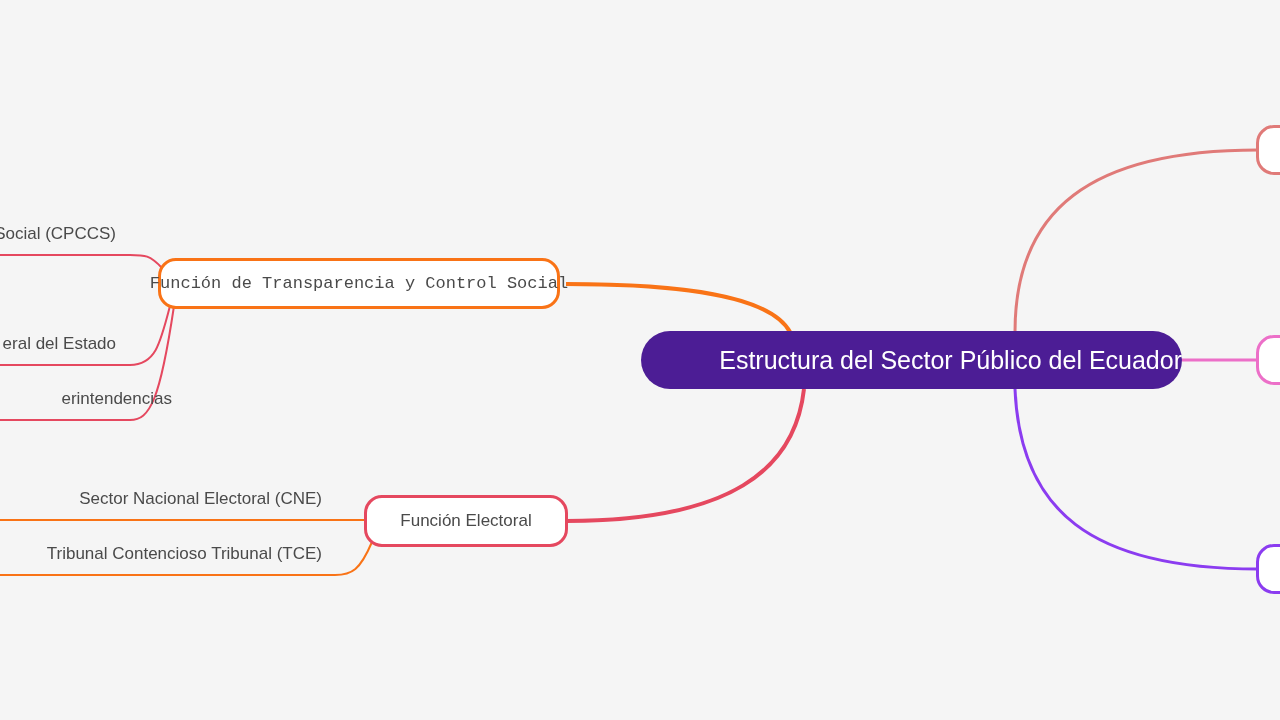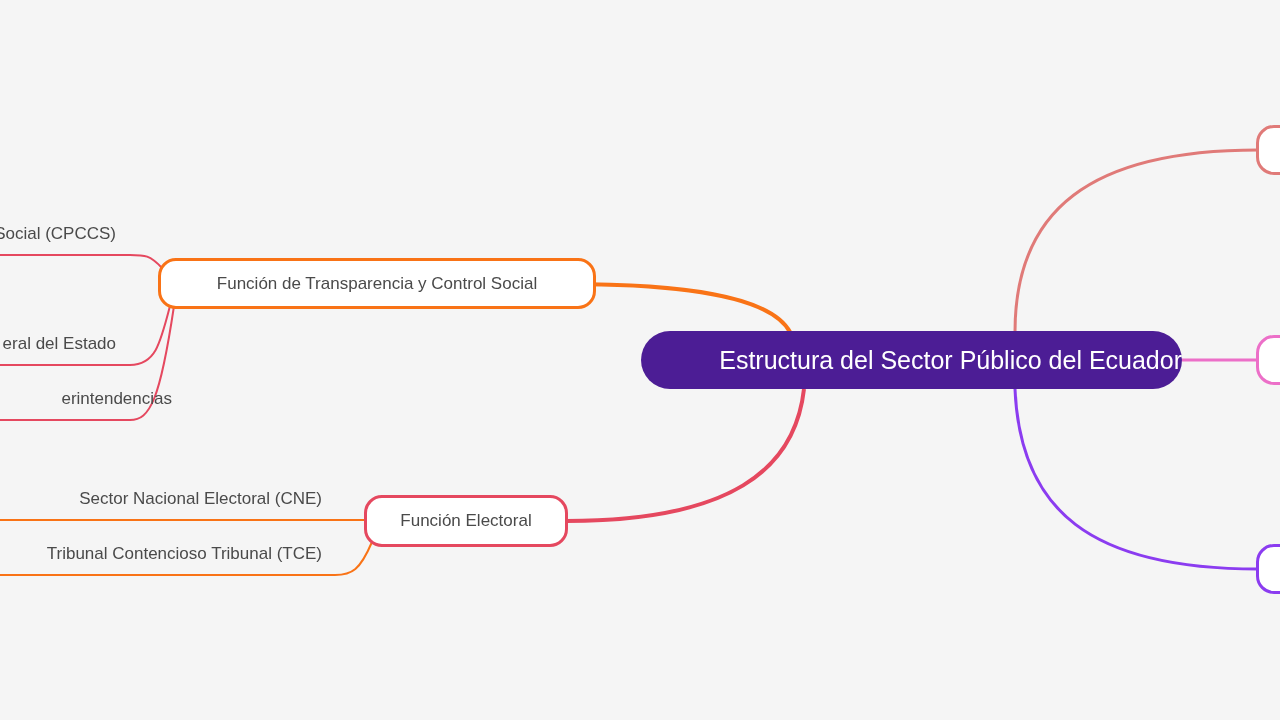--- a/index.html
+++ b/index.html
@@ -32,21 +32,21 @@
   <path d="M174,306 C160,400 150,420 130,420 L0,420" fill="none" stroke="#e5485f" stroke-width="2"></path>
 
   <path d="M366,520 L0,520" fill="none" stroke="#f97316" stroke-width="2"></path>
   <path d="M372,542 C360,570 352,575 335,575 L0,575" fill="none" stroke="#f97316" stroke-width="2"></path>
 </svg>
 
 <div class="root">
   <span>Estructura del Sector Público del Ecuador</span>
 </div>
 
-<div class="node" style="left:158px; top:258px; width:438px; height:51px; border-color:#f97316;">
+<div class="node" style="left:158px; top:258px; width:402px; height:51px; border-color:#f97316;font-family:Liberation Mono, monospace;">
   <span>Función de Transparencia y Control Social</span>
 </div>
 <div class="node" style="left:364px; top:495px; width:204px; height:52px; border-color:#e5485f;justify-content:center;">
   <span>Función Electoral</span>
 </div>
 
 <div class="leaf" style="right:1164px; top:224px;">
   <span>Social (CPCCS)</span>
 </div>
 <div class="leaf" style="right:1164px; top:334px;">

